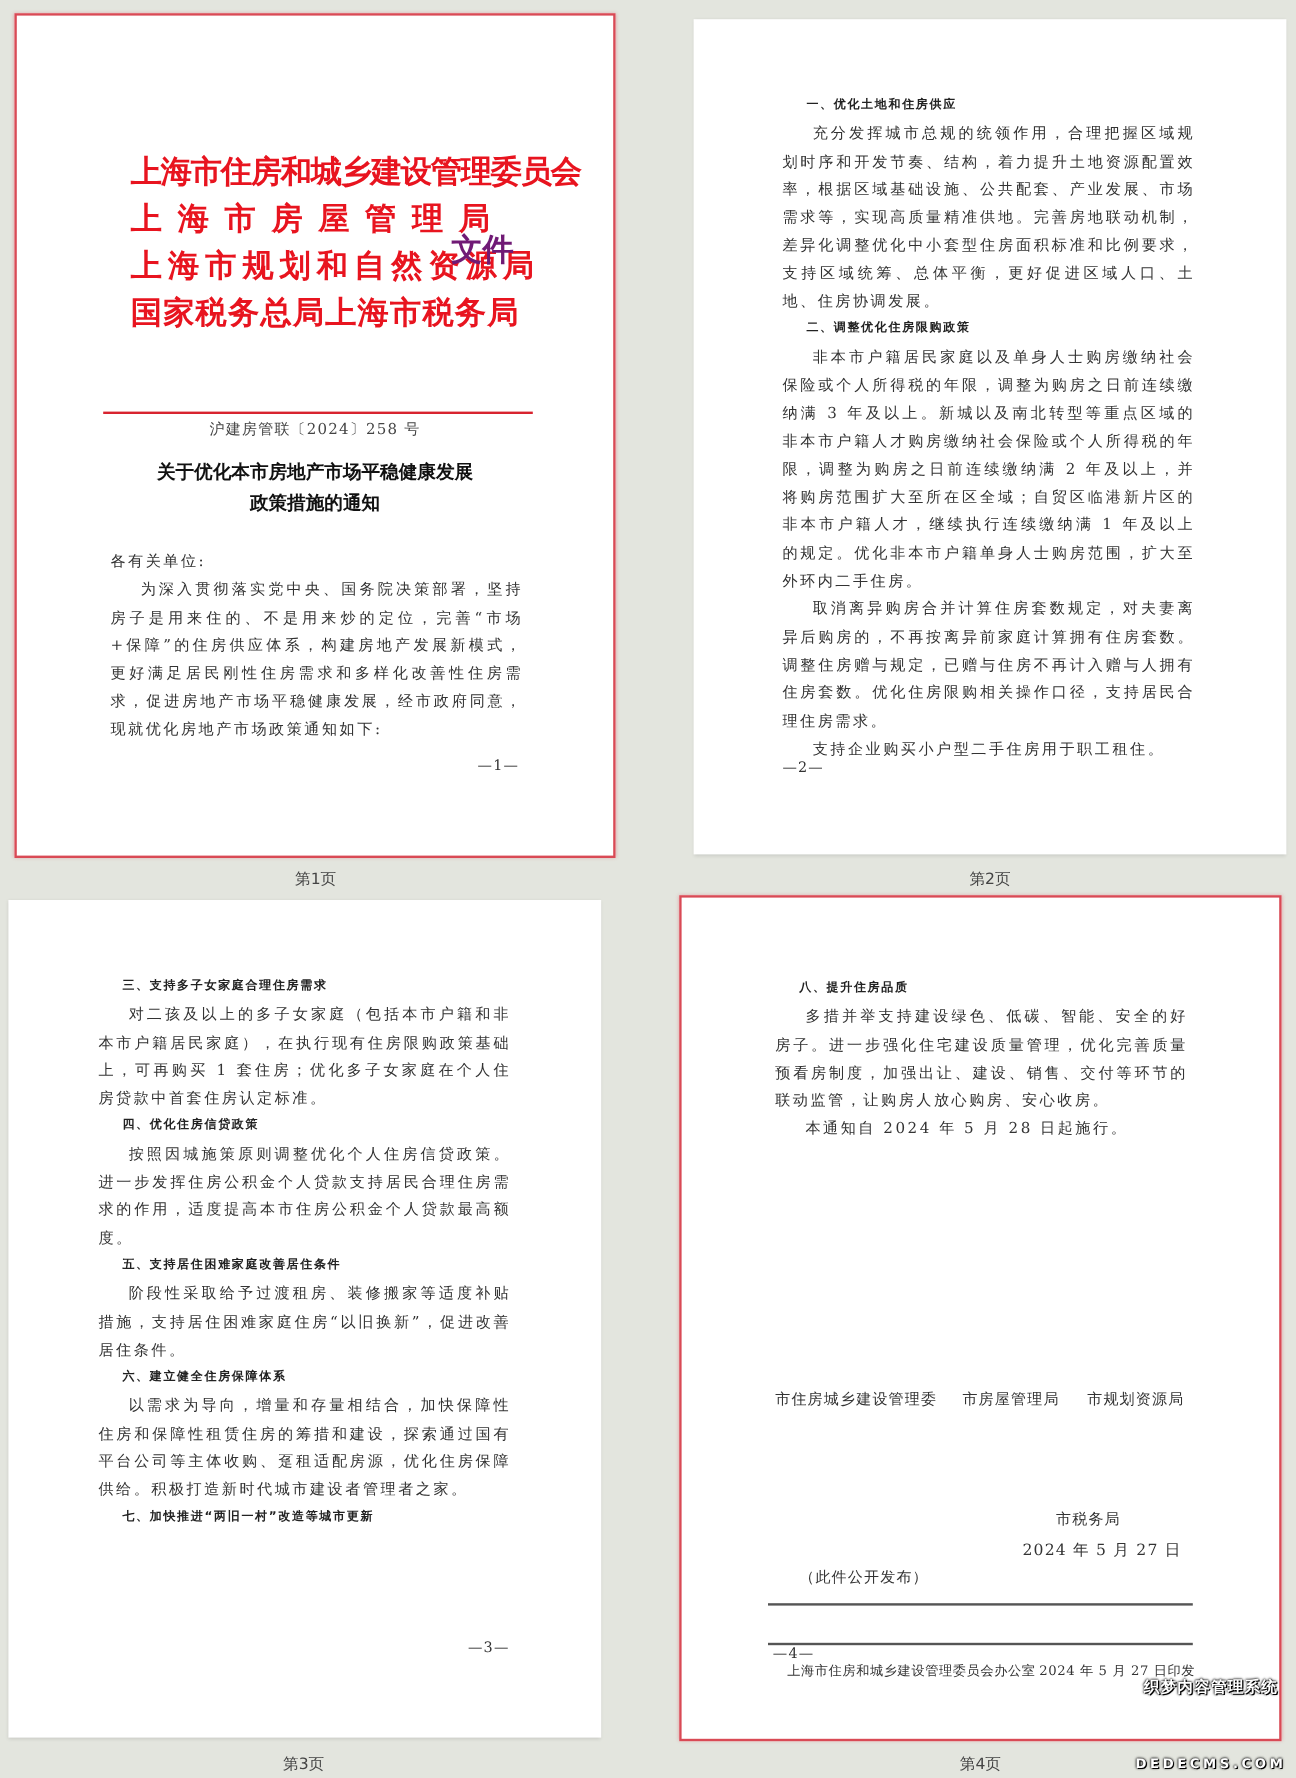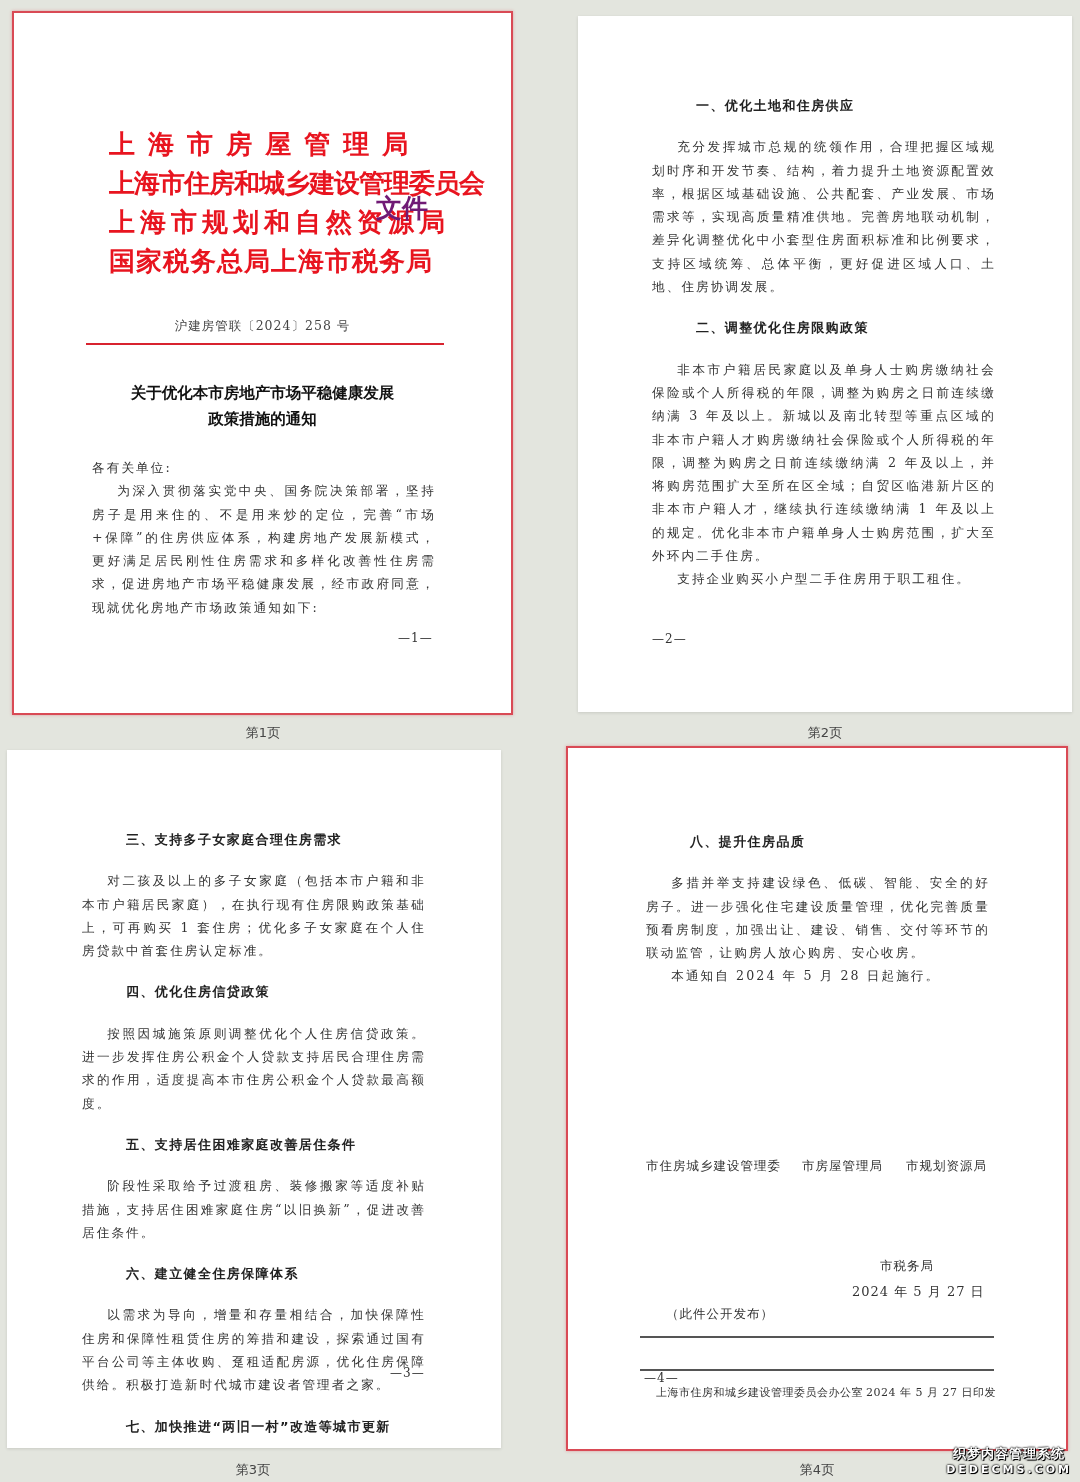--- a/index.html
+++ b/index.html
@@ -20,51 +20,51 @@
     font-family: "DejaVu Sans", "Liberation Sans", sans-serif;
     font-size: 13px; color: #444;
   }
   .body-text {
     position: absolute; color: #333; font-size: 12.6px; line-height: 23.3px;
     letter-spacing: 2.1px; text-align: justify;
   }
   .body-text p { margin: 0; }
   .body-text .indent { text-indent: 2em; }
   .body-text h3 {
-    margin: 18px; font-size: 13px; font-weight: bold; text-indent: 2em;
+    margin: 0; font-size: 10px; font-weight: bold; text-indent: 2em;
     letter-spacing: 1.4px; font-family: "DejaVu Sans", "Liberation Sans", sans-serif; color: #222;
   }
   .red-head {
     position: absolute; color: #e8141f; font-family: "DejaVu Serif", serif; font-weight: bold;
   }
   .red-head .line { font-size: 26px; line-height: 39px; white-space: nowrap; }
   .red-suffix { position: absolute; color: #701a75; font-weight: bold; font-size: 26px; }
-  .doc-no { position: absolute; font-size: 12.5px; color: #444; letter-spacing: 1px; width: 100%; text-align: center; }
+  .doc-no { position: absolute; font-size: 12.5px; color: #444; letter-spacing: 1px; width: 100%; text-align: center; margin-top: 32px; }
   .red-rule { position: absolute; height: 2px; background: #d8232f; }
   .doc-title { position: absolute; width: 100%; text-align: center; font-weight: bold;
     font-family: "DejaVu Sans", "Liberation Sans", sans-serif; font-size: 15.5px; line-height: 26px; color: #111; }
   .pnum { position: absolute; font-size: 12px; color: #333; letter-spacing: 1px; }
   .sig { position: absolute; font-size: 12.5px; color: #333; letter-spacing: 1px; white-space: nowrap; }
   .rule { position: absolute; height: 1.5px; background: #555; }
   .footer-line { position: absolute; font-size: 11px; color: #333; white-space: nowrap; letter-spacing: 0.5px; margin-top: 36px; }
   .watermark {
     position: absolute; right: 8px; bottom: 6px; text-align: center;
     font-family: "DejaVu Sans", sans-serif; color: #fff; font-weight: bold;
     text-shadow: 0 0 2px #000, 0 0 2px #000, 1px 1px 0 #000;
   }
   .watermark .wm1 { font-size: 13px; letter-spacing: 1px; }
-  .watermark .wm2 { font-size: 11px; letter-spacing: 3px; }
+  .watermark .wm2 { font-size: 11px; letter-spacing: 3px; margin-top: 48px; }
 </style>
 </head>
 <body>
 
 <div class="page selected" style="left:12px; top:11px; width:501px; height:704px;">
   <div class="red-head" style="left:95px; top:112px;">
+    <div class="line" style="letter-spacing:-1px;">上海市住房和城乡建设管理委员会</div>
     <div class="line" style="letter-spacing:2px;">上 海 市 房 屋 管 理 局</div>
-    <div class="line" style="letter-spacing:-1px;">上海市住房和城乡建设管理委员会</div>
     <div class="line" style="letter-spacing:5px;">上海市规划和自然资源局</div>
     <div class="line" style="letter-spacing:1px;">国家税务总局上海市税务局</div>
   </div>
   <div class="red-suffix" style="left:362px; top:178px;">文件</div>
   <div class="doc-no" style="left:0; top:305px;">沪建房管联〔2024〕258 号</div>
   <div class="red-rule" style="left:72px; top:330px; width:358px;"></div>
   <div class="doc-title" style="left:0; top:367px;">
     <div>关于优化本市房地产市场平稳健康发展</div>
     <div>政策措施的通知</div>
   </div>
@@ -75,20 +75,21 @@
   <div class="pnum" style="left:384px; top:618px;">—1—</div>
 </div>
 <div class="page-label" style="left:203px; top:724px;">第1页</div>
 
 <div class="page" style="left:578px; top:16px; width:494px; height:696px;">
   <div class="body-text" style="left:74px; top:60px; width:344px;">
     <h3>一、优化土地和住房供应</h3>
     <p class="indent">充分发挥城市总规的统领作用，合理把握区域规划时序和开发节奏、结构，着力提升土地资源配置效率，根据区域基础设施、公共配套、产业发展、市场需求等，实现高质量精准供地。完善房地联动机制，差异化调整优化中小套型住房面积标准和比例要求，支持区域统筹、总体平衡，更好促进区域人口、土地、住房协调发展。</p>
     <h3>二、调整优化住房限购政策</h3>
     <p class="indent">非本市户籍居民家庭以及单身人士购房缴纳社会保险或个人所得税的年限，调整为购房之日前连续缴纳满 3 年及以上。新城以及南北转型等重点区域的非本市户籍人才购房缴纳社会保险或个人所得税的年限，调整为购房之日前连续缴纳满 2 年及以上，并将购房范围扩大至所在区全域；自贸区临港新片区的非本市户籍人才，继续执行连续缴纳满 1 年及以上的规定。优化非本市户籍单身人士购房范围，扩大至外环内二手住房。</p>
+    <p class="indent">取消离异购房合并计算住房套数规定，对夫妻离异后购房的，不再按离异前家庭计算拥有住房套数。调整住房赠与规定，已赠与住房不再计入赠与人拥有住房套数。优化住房限购相关操作口径，支持居民合理住房需求。</p>
     <p class="indent">支持企业购买小户型二手住房用于职工租住。</p>
   </div>
   <div class="pnum" style="left:74px; top:616px;">—2—</div>
 </div>
 <div class="page-label" style="left:765px; top:724px;">第2页</div>
 
 <div class="page" style="left:7px; top:750px; width:494px; height:698px;">
   <div class="body-text" style="left:75px; top:60px; width:344px;">
     <h3>三、支持多子女家庭合理住房需求</h3>
     <p class="indent">对二孩及以上的多子女家庭（包括本市户籍和非本市户籍居民家庭），在执行现有住房限购政策基础上，可再购买 1 套住房；优化多子女家庭在个人住房贷款中首套住房认定标准。</p>

